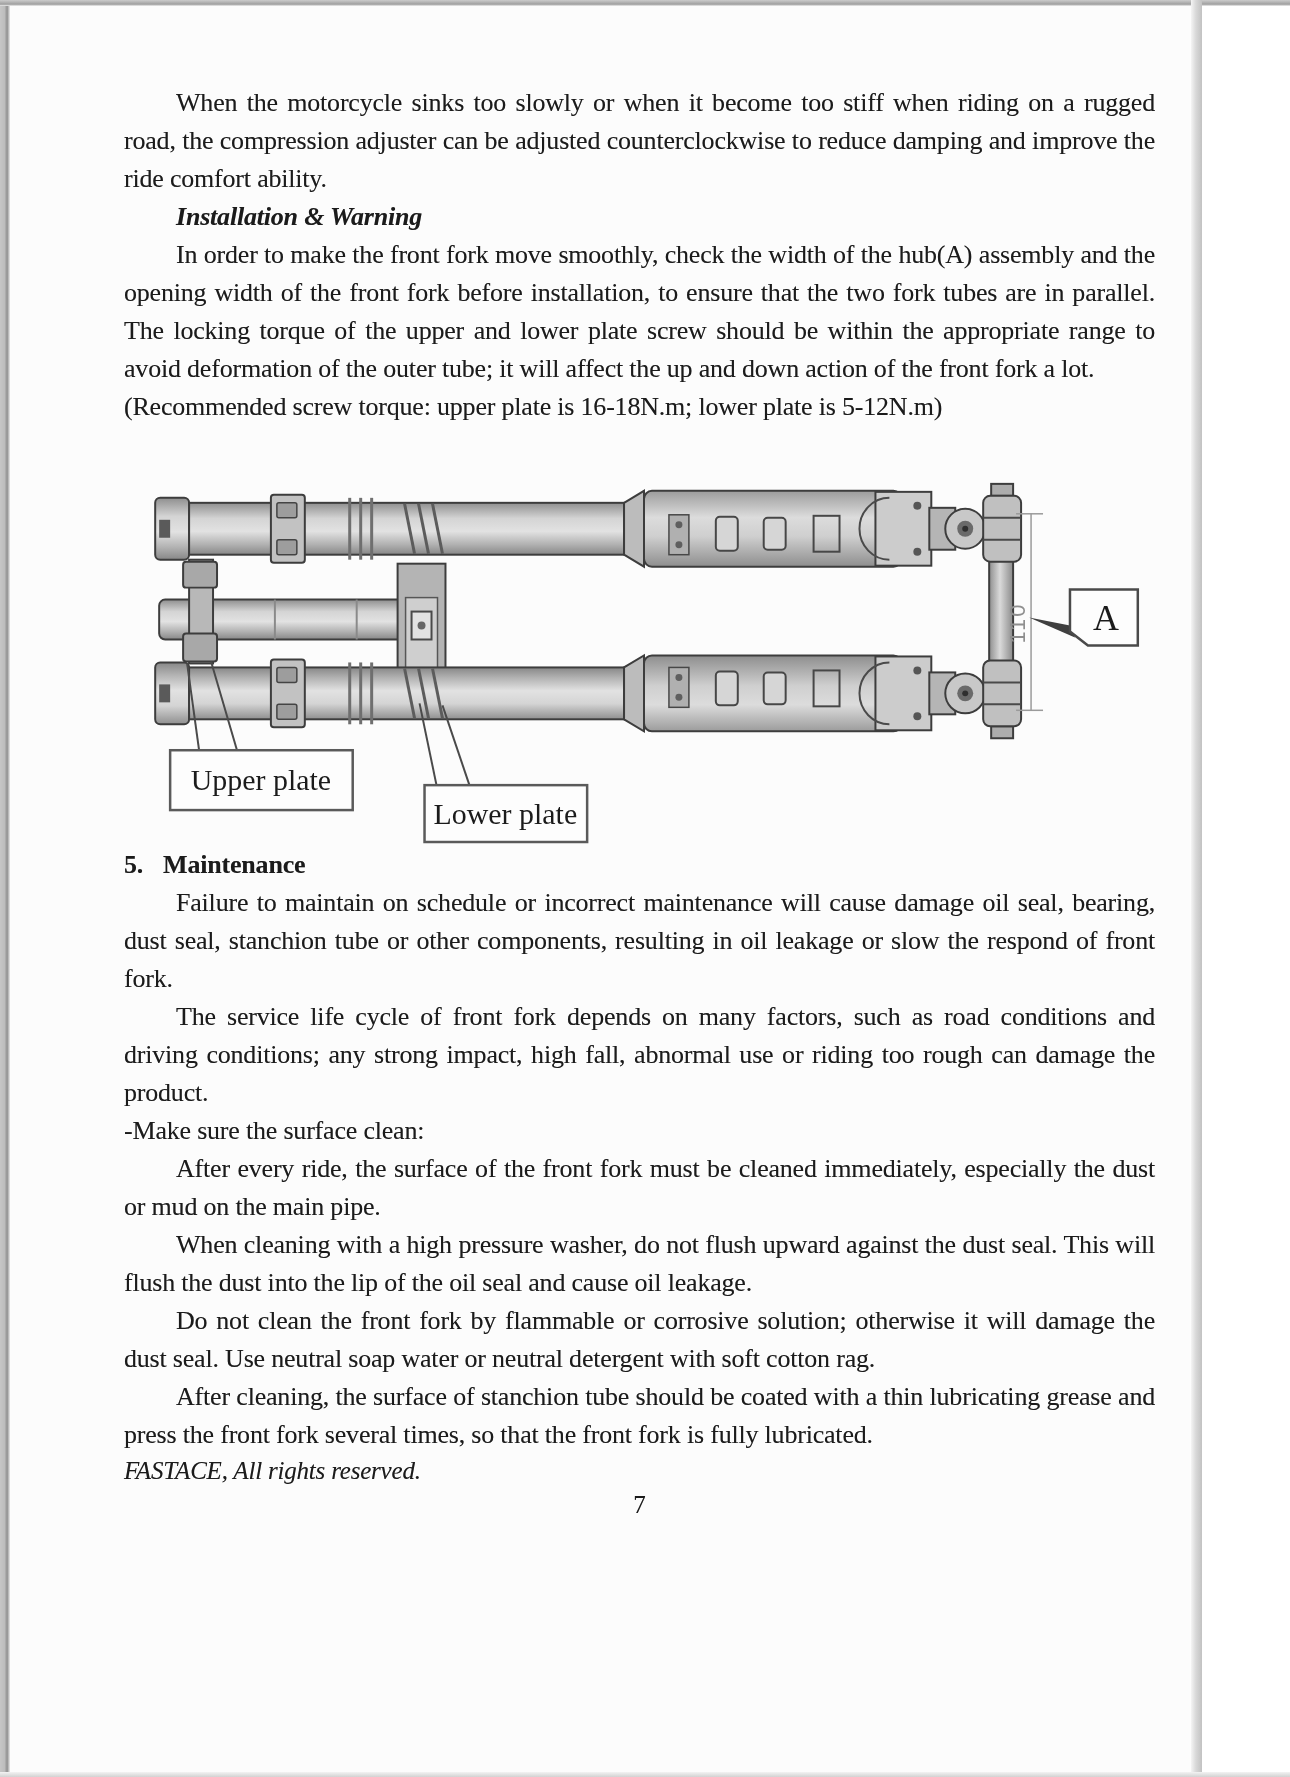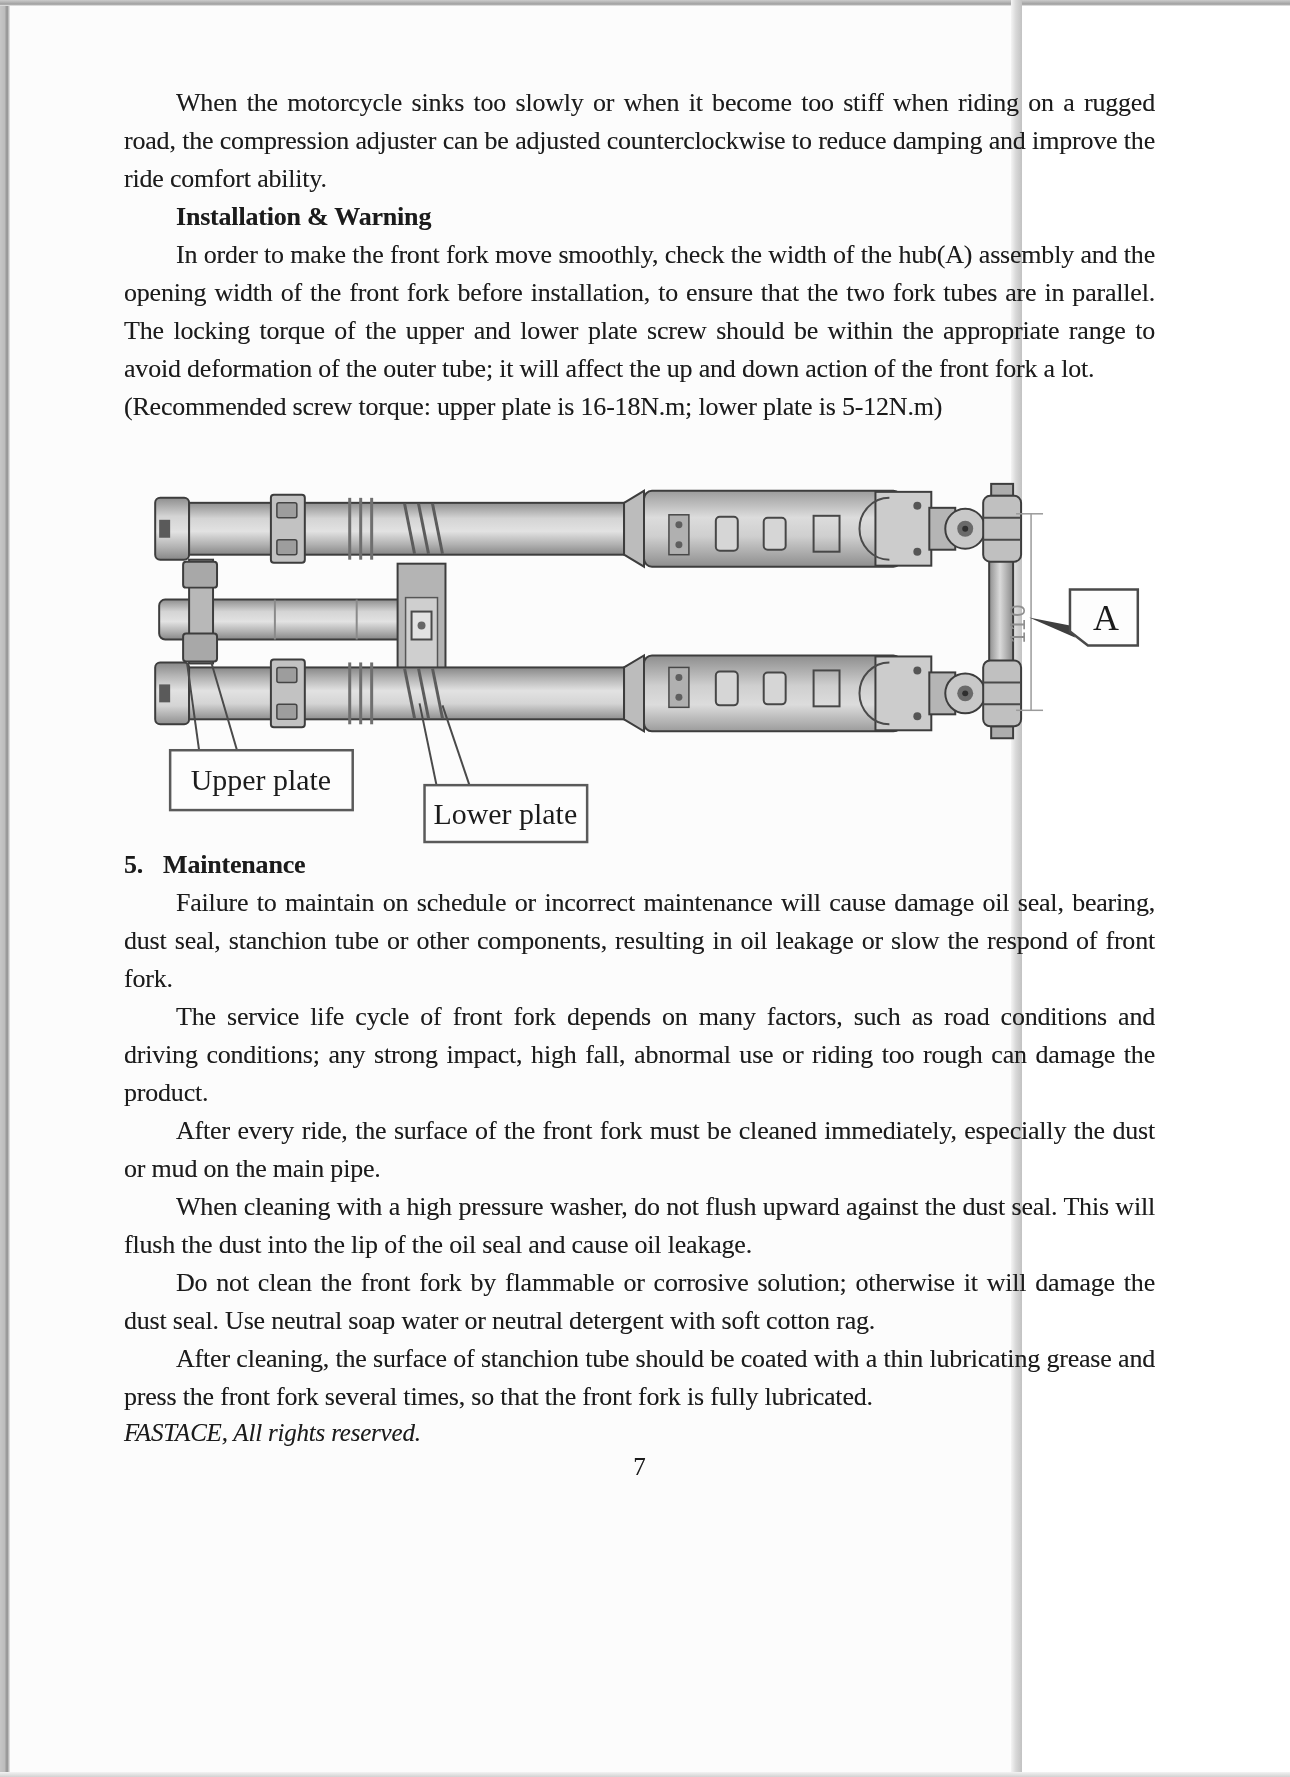--- a/index.html
+++ b/index.html
@@ -1,37 +1,37 @@
 <!DOCTYPE html>
 <html><head>
 <meta charset="utf-8">
 <style>
   html, body { margin:0; padding:0; background:#ffffff; }
   body { width:1290px; height:1777px; overflow:hidden;
          font-family:"Liberation Serif", "DejaVu Serif", serif; }
-  .page { position:relative; width:1022px; height:1777px; background:#fcfcfc; }
+  .page { position:relative; width:1202px; height:1777px; background:#fcfcfc; }
 
   
   .edge { position:absolute; }
   .edge-left  { left:0; top:0; width:10px; height:1777px;
        background:linear-gradient(90deg,#c6c6c6 0%,#bdbdbd 45%,#8f8f8f 72%,#ececec 100%); }
   .edge-top   { left:0; top:0; width:1290px; height:6px;
        background:linear-gradient(180deg,#cccccc 0%,#9f9f9f 70%,#f0f0f0 100%); }
   .edge-right { right:0; top:0; width:11px; height:1777px;
        background:linear-gradient(270deg,#c2c2c2 0%,#d8d8d8 55%,#f4f4f4 100%); }
   .edge-bottom{ left:0; bottom:0; width:1290px; height:5px;
        background:linear-gradient(0deg,#d2d2d2 0%,#f3f3f3 100%); }
 
   .content { position:absolute; left:124px; top:84px; width:1031px; }
   .content p { margin:0; font-size:26px; line-height:38px; color:#1b1b1b;
                text-align:justify; letter-spacing:-0.2px;
                text-shadow:0 0 0.5px rgba(20,20,20,0.35); }
   .indent { text-indent:52px; }
   .bold { font-weight:bold; }
-  .p-install-heading { margin-top:24px; }
+  .p-install-heading { margin-top:24px;font-style:italic; }
   .p-maint-heading { margin-top:8px; }
   .mh-label { margin-left:20px; }
   .diagram { position:relative; margin-top:6px; height:414px; }
   .p-footer { margin-top:42px; text-align:center; font-style:italic;
               font-size:25px !important; line-height:34px !important; }
   .p-pagenum { margin-top:6px; text-align:center !important;
                font-size:25px !important; line-height:34px !important; }
 
   svg text { text-shadow:none; }
 </style>
@@ -172,20 +172,21 @@
       </svg>
     </div>
 
     <p class="bold p-maint-heading"><span>5.</span><span class="mh-label">Maintenance</span></p>
 
     <p class="indent">Failure to maintain on schedule or incorrect maintenance will cause damage oil seal, bearing, dust seal, stanchion tube or other components, resulting in oil leakage or slow the respond of front fork.</p>
 
     <p class="indent">The service life cycle of front fork depends on many factors, such as road conditions and driving conditions; any strong impact, high fall, abnormal use or riding too rough can damage the product.</p>
 
 
+    <p>-Make sure the surface clean:</p>
 
     <p class="indent">After every ride, the surface of the front fork must be cleaned immediately, especially the dust or mud on the main pipe.</p>
 
     <p class="indent">When cleaning with a high pressure washer, do not flush upward against the dust seal. This will flush the dust into the lip of the oil seal and cause oil leakage.</p>
 
     <p class="indent">Do not clean the front fork by flammable or corrosive solution; otherwise it will damage the dust seal. Use neutral soap water or neutral detergent with soft cotton rag.</p>
 
     <p class="indent">After cleaning, the surface of stanchion tube should be coated with a thin lubricating grease and press the front fork several times, so that the front fork is fully lubricated.</p>
 
     <p class="p-footer">FASTACE, All rights reserved.</p>

